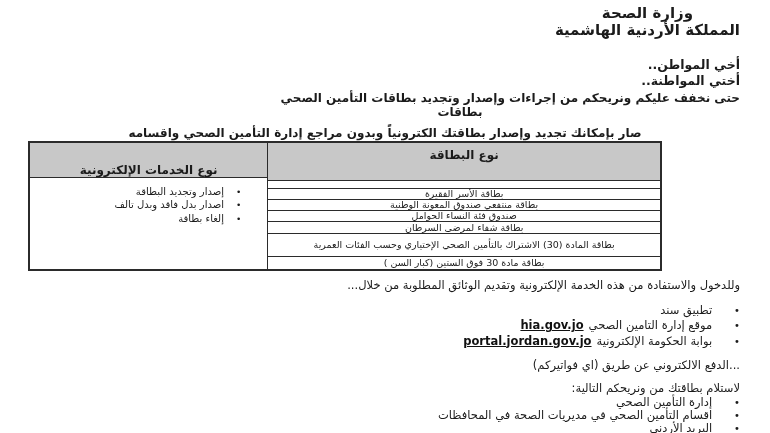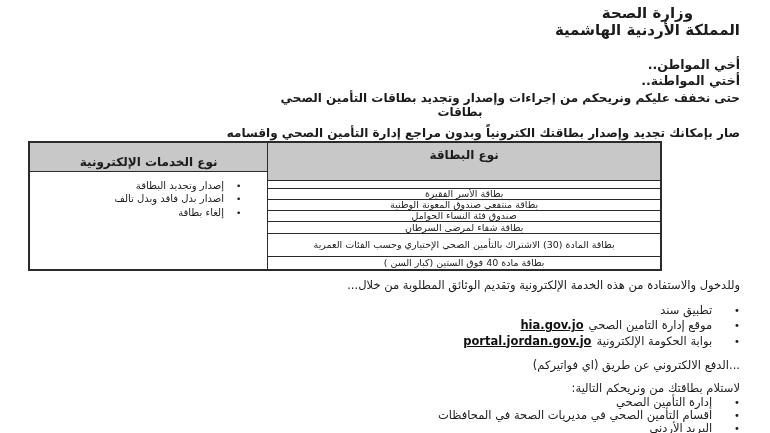--- a/index.html
+++ b/index.html
@@ -17,31 +17,31 @@
 
   
   .greeting{ margin-top:18px; font-weight:bold; font-size:12.5px; line-height:16px; text-align:right; }
 
   
   .para{ font-weight:bold; font-size:12px; line-height:13.5px; }
   .intro{ margin-top:3px; }
   .intro .l1{ text-align:right; }
   .intro .l2{ text-align:center; margin-left:150px; }
   .announce{ margin-top:8px; }
-  .announce .l1{ text-align:right; }
+  .announce .l1{ text-align:center; }
   .announce .l2{ text-align:left; }
 
   
   .ctable{ width:634px; margin-top:0px; margin-left:auto; margin-right:78px; margin-left:0;
            display:flex; flex-direction:row; border:2px solid var(--line); box-sizing:border-box; background:#fff; }
   .col-cards{ width:394px; border-left:1px solid var(--line); box-sizing:border-box; display:flex; flex-direction:column; }
   .col-services{ width:238px; box-sizing:border-box; display:flex; flex-direction:column; }
   .th{ background:var(--header-bg); font-weight:bold; text-align:center; box-sizing:border-box; }
   .col-cards .th{ height:38px; font-size:12px; line-height:24px; border-bottom:1px solid var(--line); }
-  .col-services .th{ height:29px; font-size:12px; line-height:15px; padding-top:12px; border-bottom:1px solid var(--line); }
+  .col-services .th{ height:35px; font-size:12px; line-height:15px; padding-top:20px; border-bottom:1px solid var(--line); }
   .spacer-row{ height:7px; border-bottom:1px solid var(--line); }
   .trow{ font-size:9.5px; text-align:right; border-bottom:1px solid var(--line); box-sizing:border-box;
          display:flex; align-items:center; justify-content:center; padding:0 4px; }
   .trow:last-child{ border-bottom:none; }
   .r-s{ height:11px; } .r-m{ height:12px; } .r-l{ height:23px; line-height:11px; }
   .services-cell{ flex:1; padding:8px 26px 0 6px; box-sizing:border-box; font-size:10px; line-height:12.5px; }
   .srow{ display:flex; align-items:flex-start; justify-content:flex-start; margin-bottom:1px; }
   .srow .dot{ margin-left:12px; font-size:9px; line-height:12.5px; }
   .srow .stxt{ max-width:118px; text-align:right; }
 
@@ -83,21 +83,21 @@
 
   <div class="ctable">
     <div class="col-cards">
       <div class="th">نوع البطاقة</div>
       <div class="spacer-row"></div>
       <div class="trow r-s">بطاقة الأسر الفقيرة</div>
       <div class="trow r-s">بطاقة منتفعي صندوق المعونة الوطنية</div>
       <div class="trow r-s">صندوق فئة النساء الحوامل</div>
       <div class="trow r-m">بطاقة شفاء لمرضى السرطان</div>
       <div class="trow r-l">بطاقة المادة (30) الاشتراك بالتأمين الصحي الإختياري وحسب الفئات العمرية</div>
-      <div class="trow r-m">بطاقة مادة 40 فوق الستين (كبار السن )</div>
+      <div class="trow r-m">بطاقة مادة 30 فوق الستين (كبار السن )</div>
     </div>
     <div class="col-services">
       <div class="th">نوع الخدمات الإلكترونية</div>
       <div class="services-cell">
         <div class="srow">
           <span class="dot">•</span>
           <span class="stxt">إصدار وتجديد البطاقة</span>
         </div>
         <div class="srow">
           <span class="dot">•</span>

